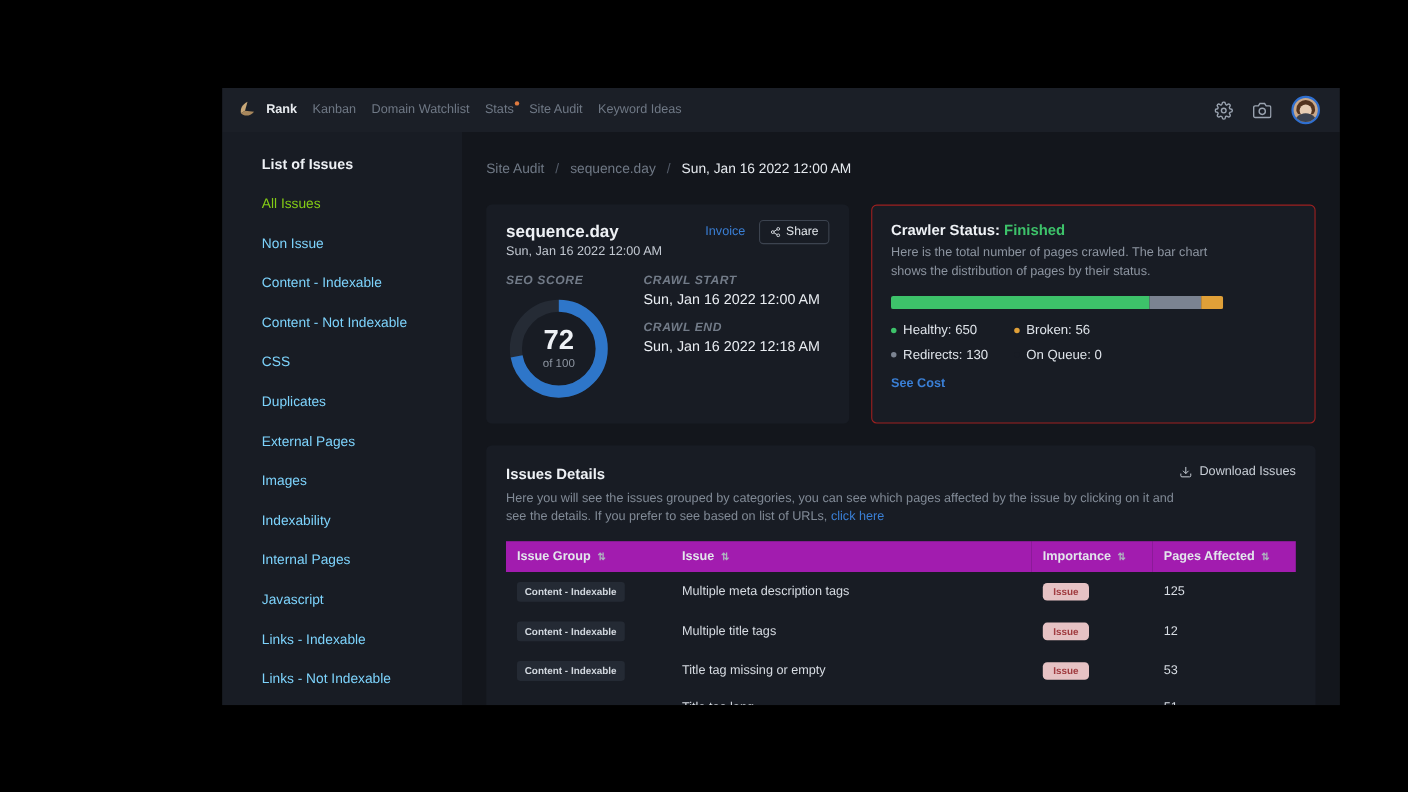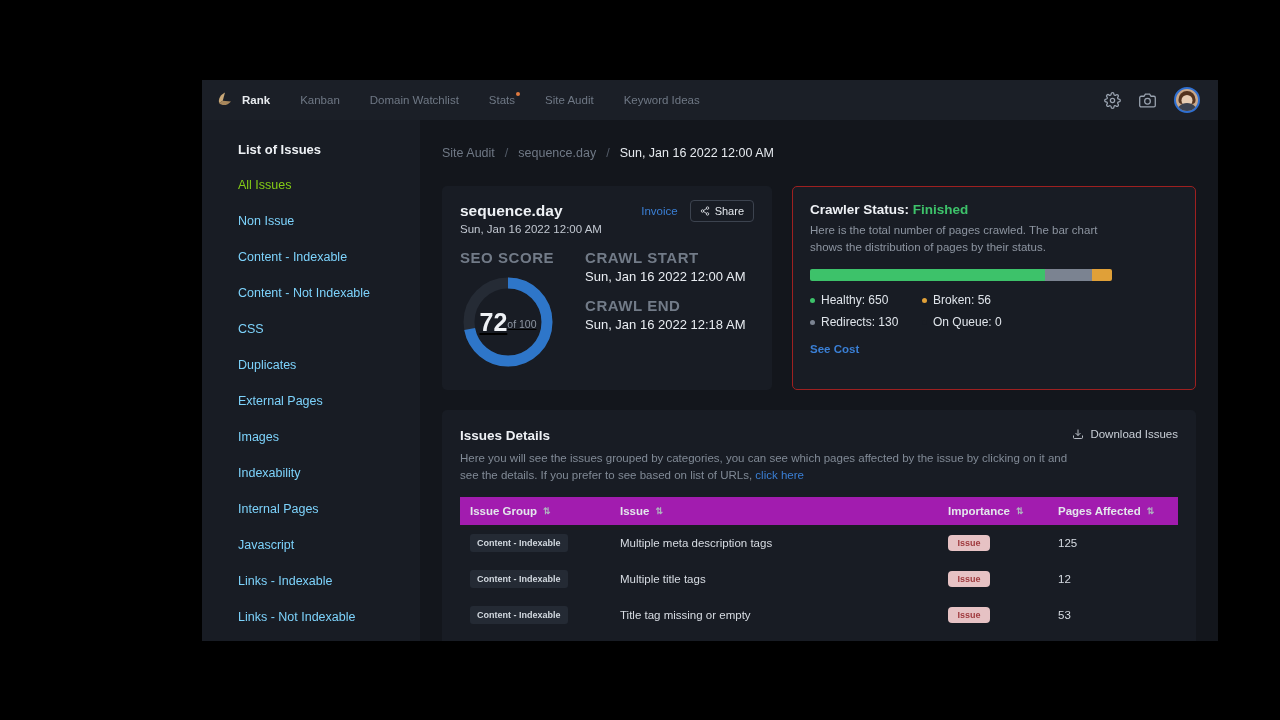--- a/index.html
+++ b/index.html
@@ -22,21 +22,21 @@
   
   .topnav {
     height: 40px;
     background: #1b1f27;
     display: flex;
     align-items: center;
     padding: 0 18px 0 14px;
     position: relative;
   }
   .logo-mark { width: 18px; height: 18px; margin-right: 8px; flex: 0 0 auto; }
-  .nav-links { display: flex; align-items: flex-end; gap: 30px; }
+  .nav-links { display: flex; align-items: flex-end; gap: 14px; }
   .nav-link {
     font-size: 11.5px;
     color: #6f7885;
     white-space: nowrap;
     position: relative;
     cursor: pointer;
   }
   .nav-link.active { color: #e8ebef; font-weight: bold; }
   .nav-dot {
     position: absolute; top: -2px; right: -5px;
@@ -148,34 +148,35 @@
     font-size: 11px; color: #e3e7ec;
     background: transparent;
     cursor: pointer;
     font-family: inherit;
   }
   .share-btn svg { width: 10px; height: 10px; }
 
   .summary-grid { display: flex; margin-top: 14px; }
   .gauge-col { width: 125px; flex: 0 0 125px; }
   .meta-label {
-    font-size: 15px; letter-spacing: .55px;
+    font-size: 11px; letter-spacing: .55px;
     color: #727b88; text-transform: uppercase;
     font-weight: bold;
+    font-style: italic;
   }
   .gauge-wrap {
     position: relative;
     width: 96px; height: 96px;
     margin-top: 8px;
   }
   .gauge-wrap svg { transform: rotate(-90deg); display: block; }
   .gauge-text {
     position: absolute; inset: 0;
-    display: flex; flex-direction: row;
-    align-items: center; justify-content: center; text-decoration: underline;
+    display: flex; flex-direction: column;
+    align-items: center; justify-content: center;
   }
   .gauge-value { font-size: 25px; font-weight: bold; color: #eef1f5; line-height: 1; }
   .gauge-sub { font-size: 10.5px; color: #8d95a1; margin-top: 3px; }
 
   .facts-col { flex: 1 1 auto; padding-top: 0; }
   .fact { margin-bottom: 13px; }
   .fact-value { font-size: 13px; color: #e9edf2; margin-top: 3px; }
 
   
   .crawler-card {

